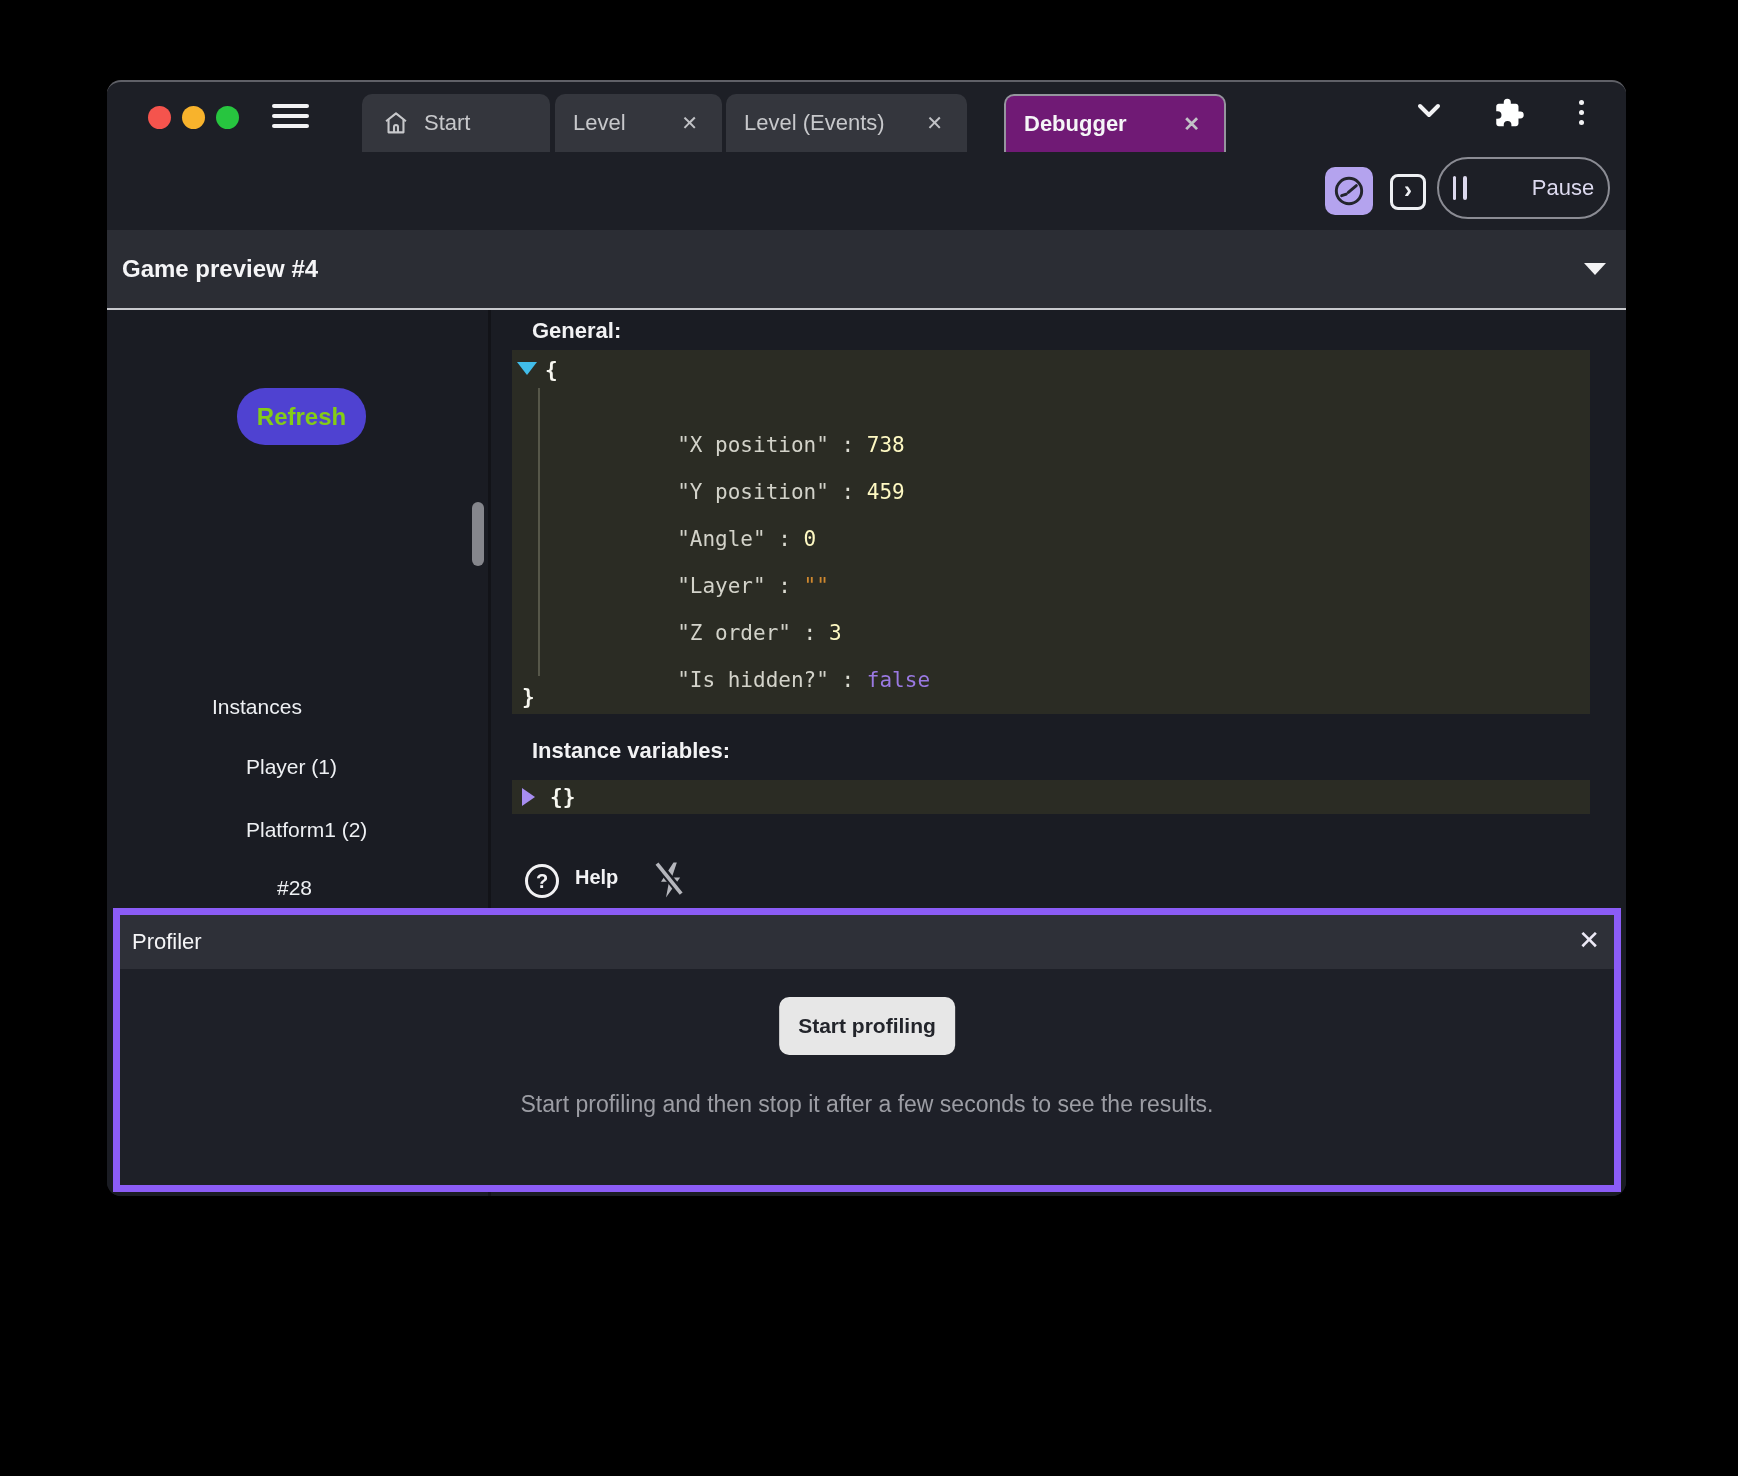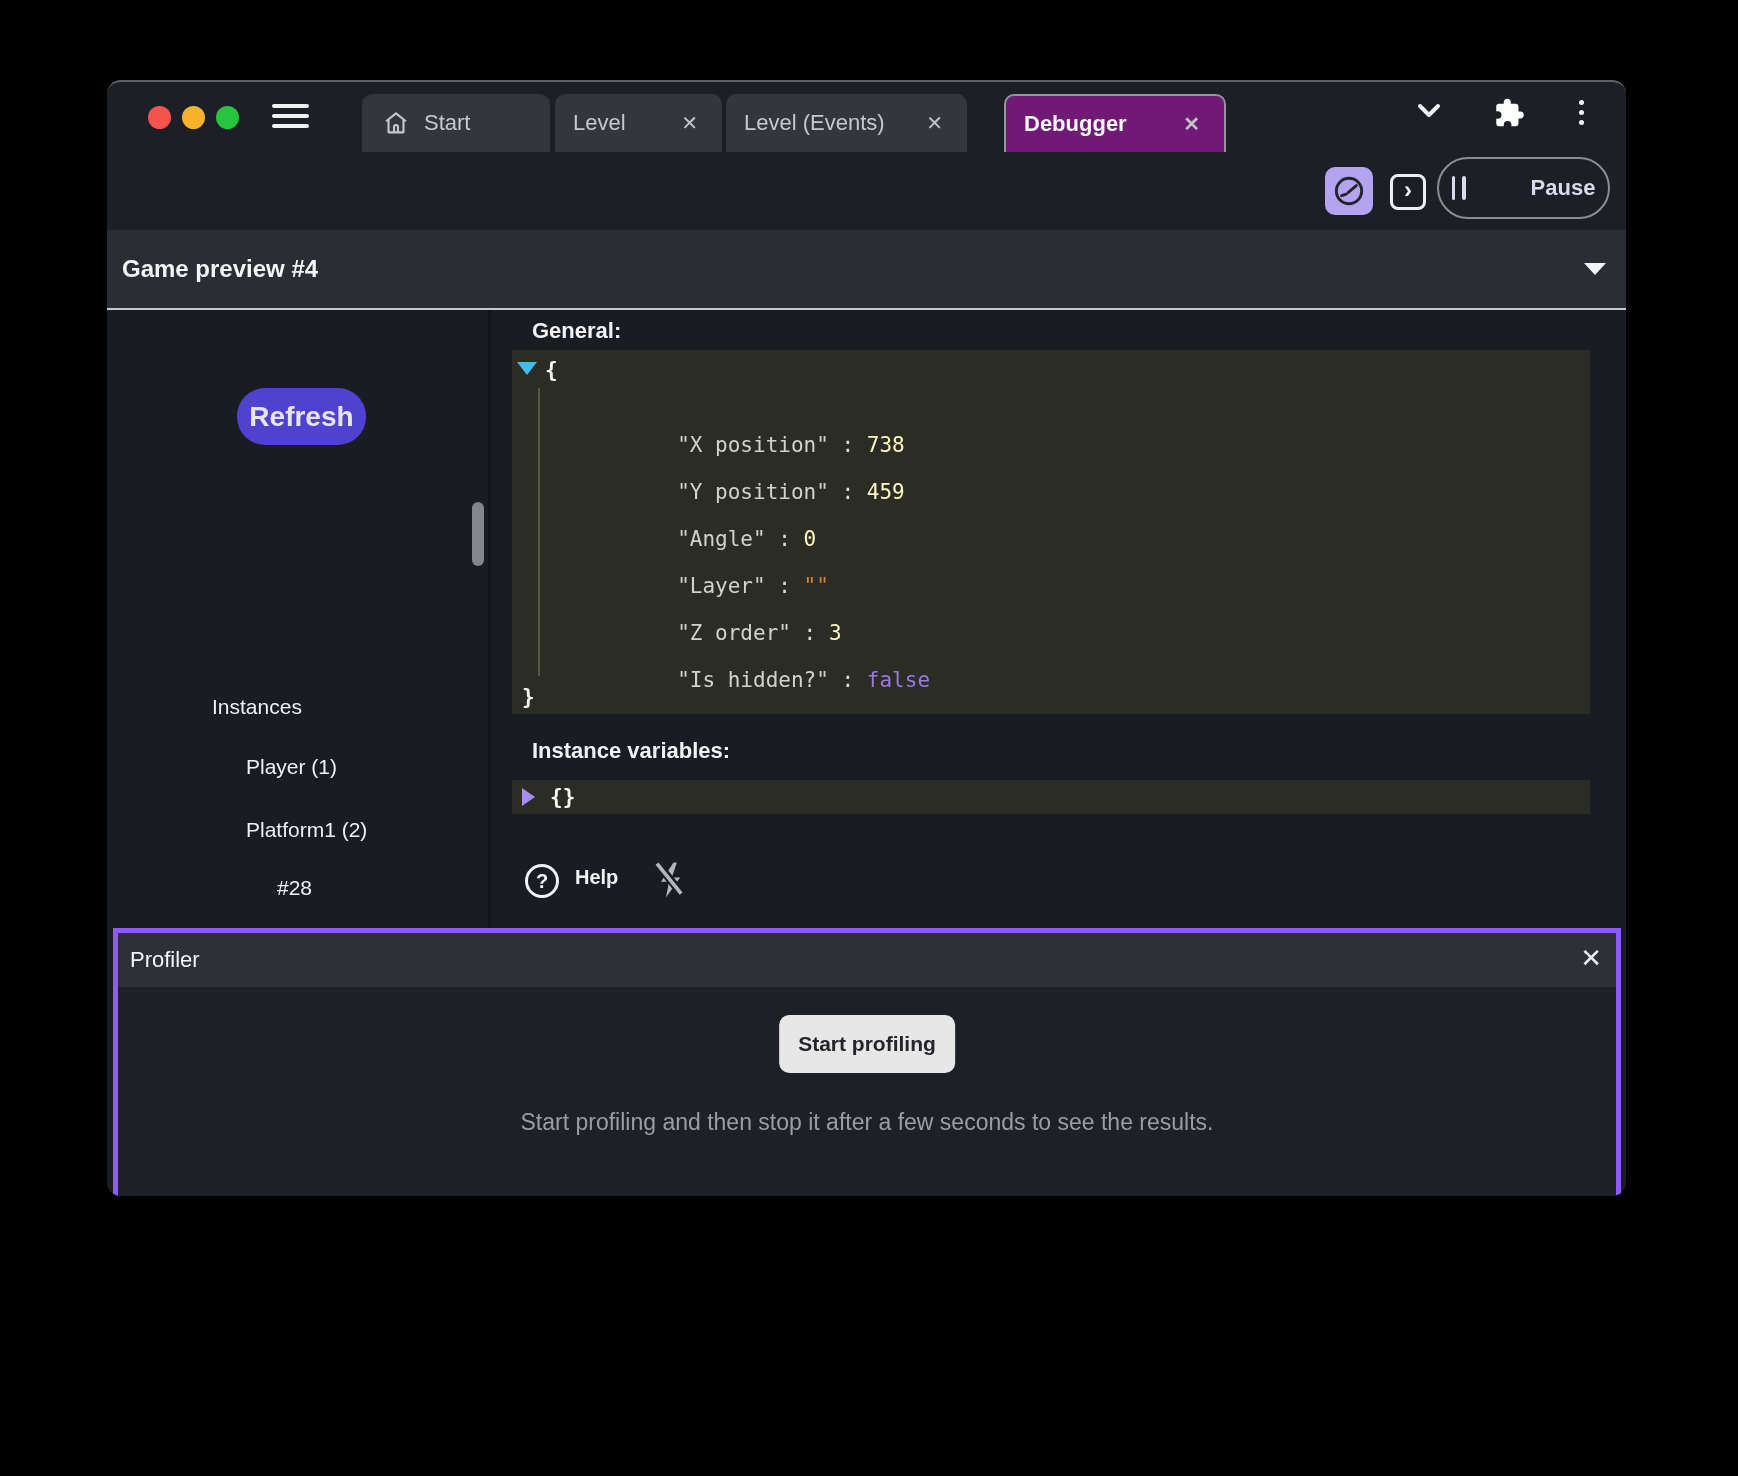--- a/index.html
+++ b/index.html
@@ -22,35 +22,35 @@
   
   .prof-btn{position:absolute;left:1218px;top:85px;width:48px;height:48px;border-radius:10px;background:#b4a3ee;
     display:flex;align-items:center;justify-content:center;cursor:pointer;}
   .console-btn{position:absolute;left:1283px;top:92px;width:36px;height:36px;border-radius:8px;border:3px solid #eef0f3;
     box-sizing:border-box;color:#eef0f3;display:flex;align-items:center;justify-content:center;
     font-size:24px;font-weight:bold;cursor:pointer;}
   .pause-btn{position:absolute;left:1330px;top:75px;width:173px;height:62px;border-radius:31px;border:2px solid #8b8c94;
     box-sizing:border-box;display:flex;align-items:center;justify-content:center;gap:18px;color:#dcd9ee;cursor:pointer;}
   .pause-bars{display:flex;gap:7px;}
   .pause-bars i{width:3.5px;height:24px;background:#dcd9ee;border-radius:2px;}
-  .pause-lbl{font-size:22px;font-weight:bold;margin-left:47px;}
+  .pause-lbl{font-size:22px;font-weight:normal;margin-left:47px;}
   
   .gamebar{position:absolute;left:0;top:148px;width:100%;height:78px;background:#2b2d34;
     border-bottom:2px solid #c8c9cd;box-sizing:content-box;}
   .gamebar .title{position:absolute;left:15px;top:0;height:78px;display:flex;align-items:center;
     color:#f5f5f7;font-size:24px;font-weight:bold;}
   .tri-down{width:0;height:0;border-left:11px solid transparent;border-right:11px solid transparent;
     border-top:12px solid #f2f2f4;position:absolute;left:1477px;top:33px;cursor:pointer;}
   
   .sidebar{position:absolute;left:0;top:228px;width:381px;bottom:0;background:#1a1c23;}
   .sb-head{position:absolute;left:0;top:0;width:100%;height:60px;background:#2e3038;
     display:flex;align-items:center;color:#f2f2f4;font-size:22px;}
   .sb-head span{margin-left:25px;}
   .refresh{position:absolute;left:130px;top:78px;width:129px;height:57px;border-radius:28px;background:#4f42d1;
-    border:none;color:#e5e5e5;font-size:28px;font-weight:bold;font-family:inherit;cursor:pointer;}
+    border:none;color:#84cc16;font-size:24px;font-weight:bold;font-family:inherit;cursor:pointer;}
   .treeitem{position:absolute;color:#eef0f3;font-size:21px;white-space:nowrap;cursor:pointer;height:30px;line-height:30px;}
   .sb-scroll{position:absolute;left:365px;top:192px;width:12px;height:64px;border-radius:6px;background:#85868c;cursor:pointer;}
   .divider{position:absolute;left:381px;top:228px;width:3px;bottom:0;background:#121318;}
   .main{position:absolute;left:384px;top:228px;right:0;bottom:0;background:#1a1c23;}
   .sec-head{position:absolute;color:#f2f2f4;font-size:22px;font-weight:bold;margin-left:20px;}
   
   .jsonbox{position:absolute;left:21px;top:40px;width:1078px;height:364px;background:#2b2c24;
     font-family:"DejaVu Sans Mono",monospace;font-size:21px;}
   .jrow{position:absolute;left:0;height:28px;line-height:28px;white-space:pre;}
   .jkey{color:#d3d3ca;}
@@ -66,22 +66,22 @@
     font-family:"DejaVu Sans Mono",monospace;font-size:21px;line-height:34px;}
   .tri-purple{position:absolute;left:10px;top:8px;width:0;height:0;border-top:9px solid transparent;
     border-bottom:9px solid transparent;border-left:13px solid #a78df0;cursor:pointer;}
   
   .help-icon{position:absolute;left:34px;top:554px;width:34px;height:34px;border-radius:50%;
     border:3px solid #f2f2f4;box-sizing:border-box;color:#f2f2f4;display:flex;align-items:center;
     justify-content:center;font-size:20px;font-weight:bold;cursor:pointer;}
   .help-lbl{position:absolute;left:84px;top:556px;color:#f2f2f4;font-size:20px;font-weight:bold;cursor:pointer;}
   .flash{position:absolute;left:160px;top:550px;cursor:pointer;}
   
-  .profiler{position:absolute;left:6px;top:826px;width:1508px;height:284px;border:5px solid #8b5cf6;
-    box-sizing:border-box;background:#1e2028;margin-top:20px;}
+  .profiler{position:absolute;left:6px;top:826px;width:1508px;height:284px;border:7px solid #8b5cf6;
+    box-sizing:border-box;background:#1e2028;}
   .prof-head{position:absolute;left:0;top:0;width:100%;height:54px;background:#2e3038;
     display:flex;align-items:center;color:#f5f5f7;font-size:22px;}
   .prof-head .t{margin-left:12px;}
   .prof-close{position:absolute;right:14px;top:10px;font-size:26px;color:#ece9f6;cursor:pointer;}
   .start-btn{position:absolute;left:50%;transform:translateX(-50%);top:82px;height:58px;padding:0 19px;
     background:#e7e7e7;border:none;border-radius:10px;color:#23252b;font-size:21px;font-weight:bold;
     font-family:inherit;cursor:pointer;}
   .prof-msg{position:absolute;left:0;top:176px;width:100%;text-align:center;color:#9c9da4;font-size:23px;}
   svg{display:block;}
 </style>

